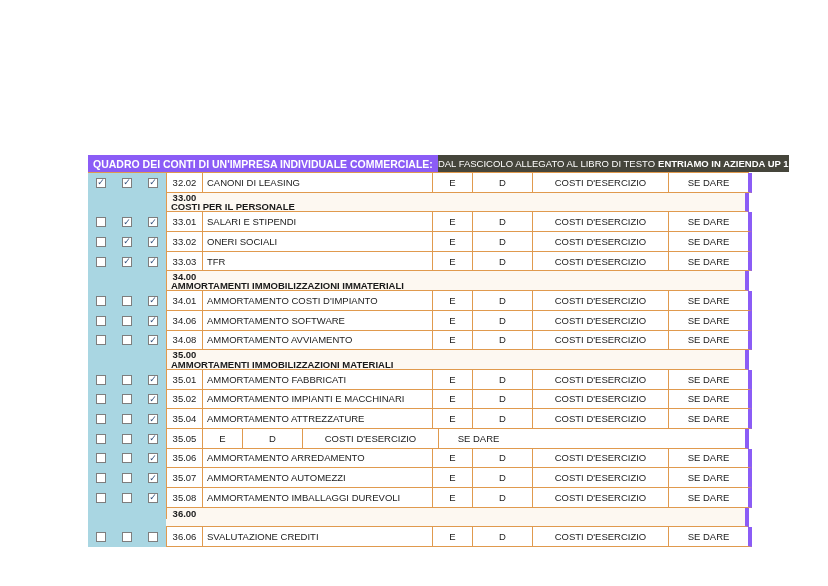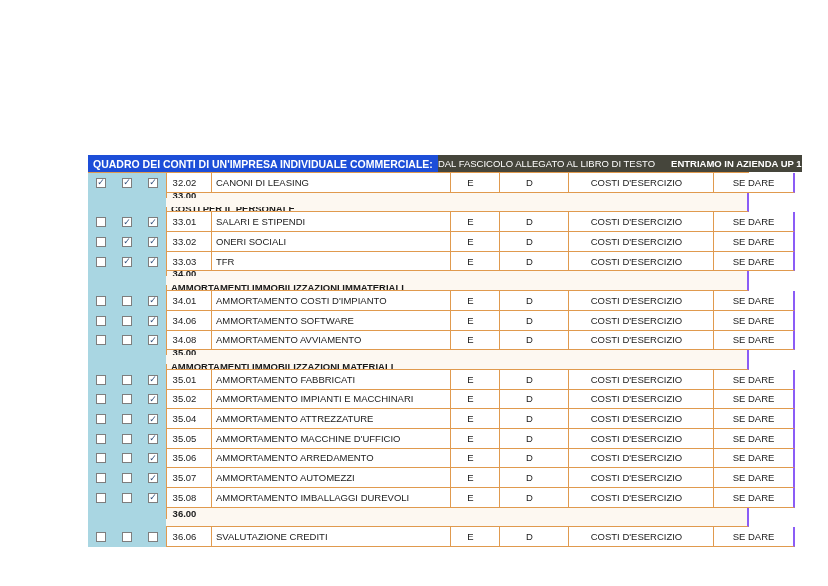--- a/index.html
+++ b/index.html
@@ -2,31 +2,31 @@
 <html><head>
 <meta charset="utf-8">
 <style>
   *{box-sizing:border-box;margin:0;padding:0;}
   html,body{background:#ffffff;}
   body{font-family:"Liberation Sans", sans-serif;}
   .page{position:relative;width:828px;height:586px;background:#ffffff;overflow:hidden;}
   .sheet{position:absolute;left:88px;top:155px;width:661px;}
 
   .header-bar{display:flex;height:17px;}
-  .title{background:#1d4ed8;color:#ffffff;font-weight:bold;font-size:10.5px;display:flex;align-items:center;padding:0 5px;white-space:nowrap;text-align:right;}
-  .subtitle{background:#45453b;color:#ffffff;font-size:9.5px;flex:1;display:flex;align-items:center;justify-content:center;white-space:nowrap;gap:16px;}
+  .title{background:#8b5cf6;color:#ffffff;font-weight:bold;font-size:10.5px;display:flex;align-items:center;padding:0 5px;white-space:nowrap;text-align:right;}
+  .subtitle{background:#45453b;color:#ffffff;font-size:9.5px;flex:1;display:flex;align-items:center;justify-content:center;white-space:nowrap;gap:3px;}
   .subtitle .bold{font-weight:bold;}
 
   .rows{border-top:1px solid #e09a4e;}
   .row{display:flex;height:19.7px;}
   .checks{width:78px;background:#a9d6e2;display:flex;flex:none;}
   .cbcell{width:26px;display:flex;align-items:center;justify-content:center;}
   .checkbox{width:10px;height:10px;border:1px solid #7e7e7e;background:#ffffff;font-size:9px;line-height:9px;color:#33527e;display:flex;align-items:center;justify-content:center;cursor:pointer;}
 
-  .cells{flex:1;display:flex;border-bottom:1px solid #e09a4e;border-right:2px solid #8b5cf6;background:#ffffff;gap:9px;}
+  .cells{flex:1;display:flex;border-bottom:1px solid #e09a4e;border-right:4px solid #8b5cf6;background:#ffffff;}
   .cell{border-left:1px solid #e09a4e;display:flex;align-items:center;font-size:9.5px;color:#1a1a1a;padding:0 4px;overflow:hidden;white-space:nowrap;}
   .cell.code{width:36px;justify-content:center;padding:0 2px;}
   .cell.name{width:230px;justify-content:flex-start;}
   .cell.e{width:40px;justify-content:center;}
   .cell.d{width:60px;justify-content:center;}
   .cell.category{width:136px;justify-content:center;}
   .cell.balance{width:80px;justify-content:center;}
   .cell.span{width:434px;justify-content:flex-start;}
 
   .row.section .cells{background:#fdf8f1;flex-direction:column;}
@@ -297,21 +297,20 @@
             </span>
             <span class="cbcell">
               <span class="checkbox"></span>
             </span>
             <span class="cbcell">
               <span class="checkbox checked">✓</span>
             </span>
           </div>
           <div class="cells">
             <div class="cell code">35.05</div>
-            <div class="cell name">AMMORTAMENTO MACCHINE D'UFFICIO</div>
             <div class="cell e">E</div>
             <div class="cell d">D</div>
             <div class="cell category">COSTI D'ESERCIZIO</div>
             <div class="cell balance">SE DARE</div>
           </div>
         </div>
         <div class="row account">
           <div class="checks">
             <span class="cbcell">
               <span class="checkbox"></span>

